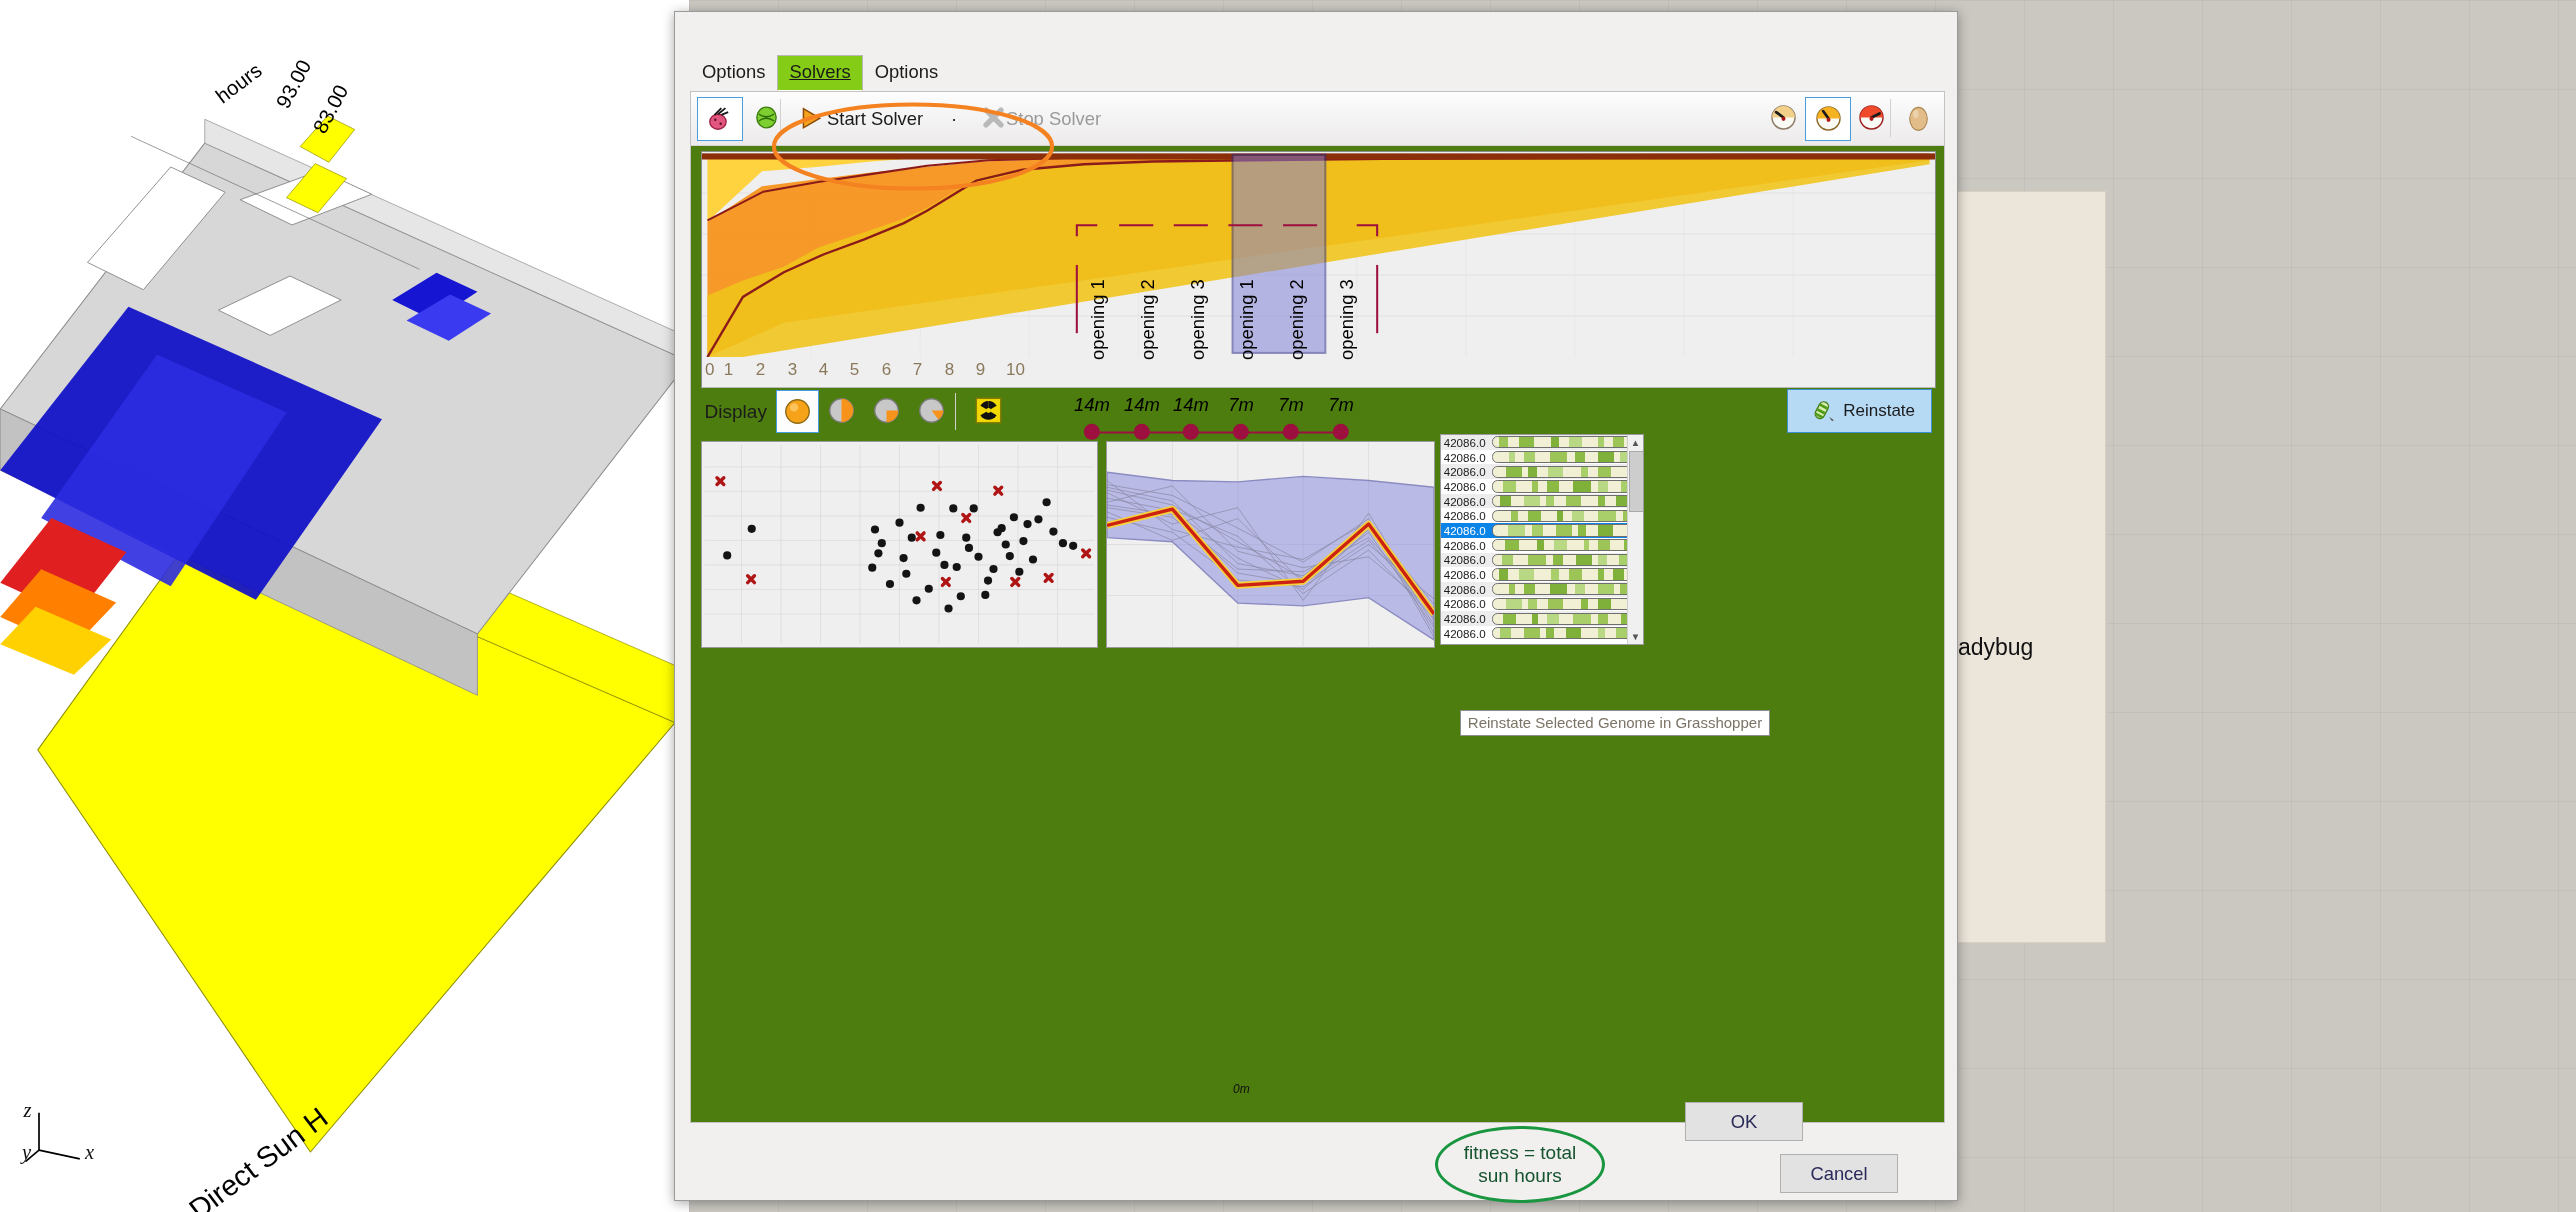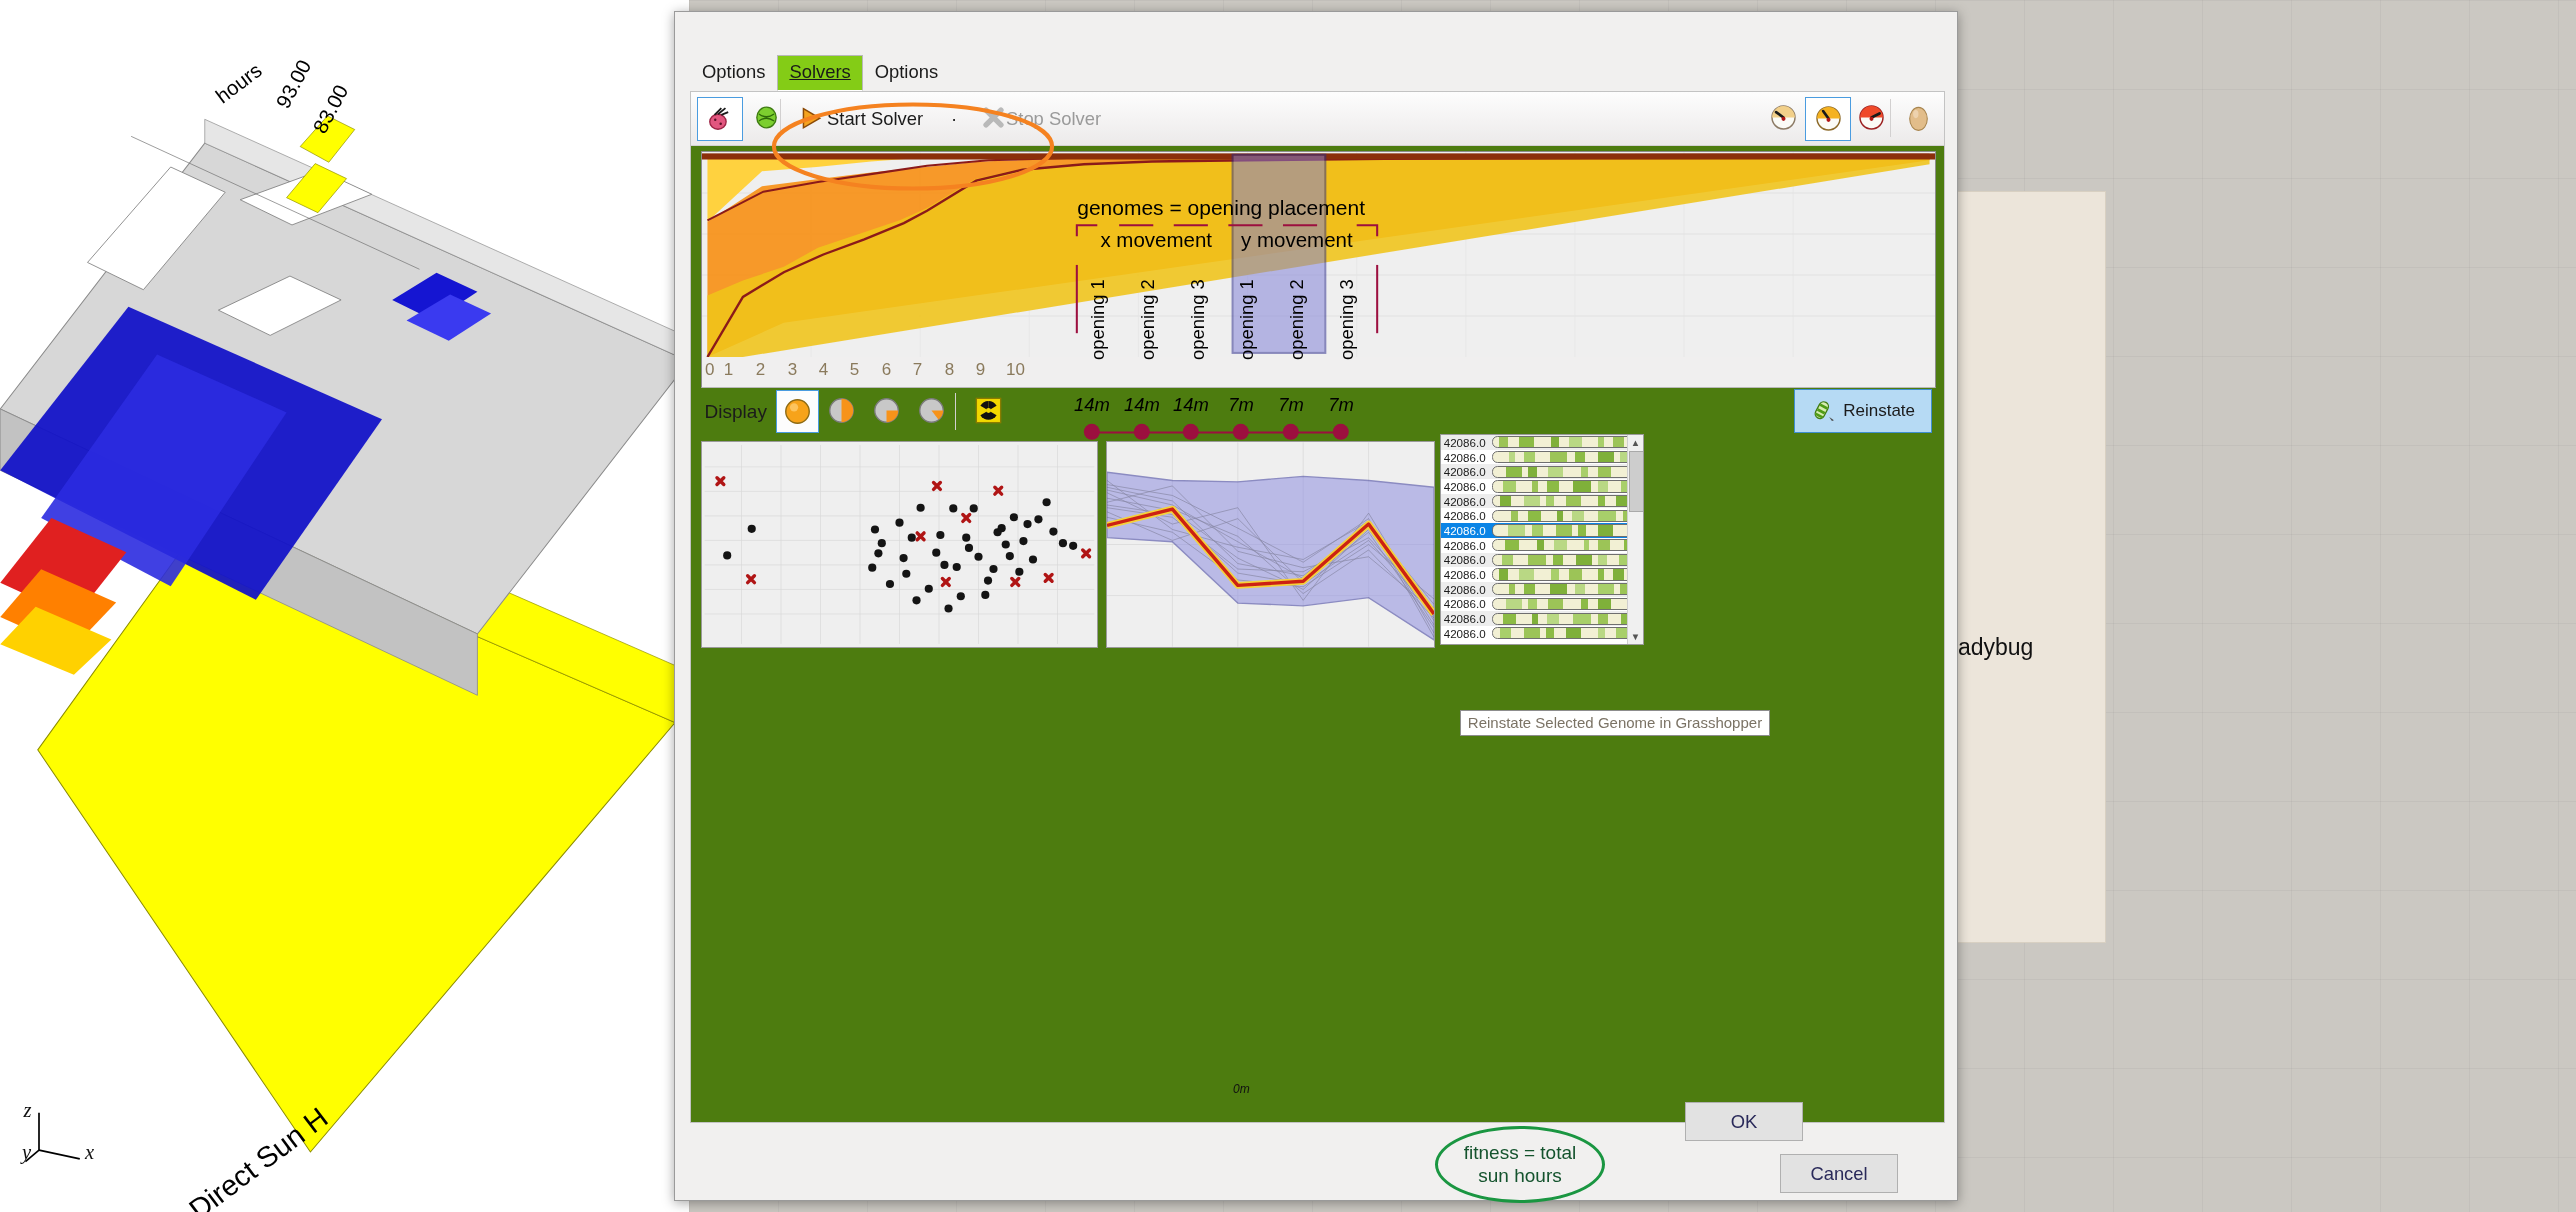--- a/index.html
+++ b/index.html
@@ -84,21 +84,21 @@
     background:#f0efef;border-left:1.4px solid #8d8d8d;border-right:1.4px solid #8d8d8d;
     border-bottom:0.7px solid #b9b9b9;}
   .xtick{position:absolute;top:3.4px;font-size:17px;color:#8a7a5c;transform:translateX(-50%);}
 
   .displayrow{position:absolute;left:9.5px;top:297px;width:1233px;height:46px;}
   .dsp-label{position:absolute;left:4.1px;top:12.3px;font-size:19px;color:#1b1b1b;}
   .dsp-btn{position:absolute;top:1.4px;width:41px;height:41px;display:flex;align-items:center;justify-content:center;}
   .dsp-btn.sel{border:0.7px solid #4a9ce0;background:#fdfdfd;}
 
   .reinstate{position:absolute;right:12.3px;top:297px;width:120px;height:42px;
-    background:#b6daf4;border:0.7px solid #3f8ed0;display:flex;align-items:center;gap:5.5px;padding-left:16px;}
+    background:#b6daf4;border:0.7px solid #3f8ed0;display:flex;align-items:center;gap:5.5px;padding-left:23px;}
   .reinstate span{font-size:17px;color:#1b1b1b;}
 
   .vizrow{position:absolute;left:9.5px;top:349px;width:1233px;height:205px;}
   .vizpanel{position:absolute;top:0;height:205px;background:#efefef;border:1.4px solid #9a9a9a;overflow:hidden;}
 
   .genlist{position:absolute;left:749px;top:342px;width:202px;height:209px;
     background:#ffffff;border:0.7px solid #9a9a9a;overflow:hidden;}
   .genrow{display:flex;align-items:center;height:14.7px;padding-left:2.7px;}
   .genrow.alt{background:#ededed;}
   .genrow.sel{background:#0a84e6;}
@@ -614,25 +614,20 @@
       <div class="scrollbar">
         <div class="sb-arrow" style="top:0;">▲</div>
         <div class="sb-thumb" style="top:16.4px;height:59px;"></div>
         <div class="sb-arrow" style="bottom:0;">▼</div>
       </div>
     </div>
 
     <div class="btm-label" style="left:532px;top:990px;">0m</div>
   </div>
 
-  <div style="position:absolute;left:409px;top:191px;width:286px;height:164px;">
-    <div class="gn-title" style="left:-6.8px;top:-6.8px;">genomes = opening placement</div>
-    <div class="gn-sub" style="left:16.4px;top:24.5px;">x movement</div>
-    <div class="gn-sub" style="left:157px;top:24.5px;">y movement</div>
-  </div>
 
   <svg style="position:absolute;left:395px;top:205px;" width="314" height="130" viewBox="0 0 460 190">
     <g stroke="#9c0f3f" stroke-width="3" fill="none">
       <path d="M10 28 L10 12 L40 12"></path>
       <path d="M450 28 L450 12 L420 12"></path>
       <path d="M72 12 L122 12"></path>
         <path d="M152 12 L202 12"></path>
       <path d="M232 12 L282 12"></path>
         <path d="M312 12 L362 12"></path>
       <path d="M10 70 L10 170"></path>

